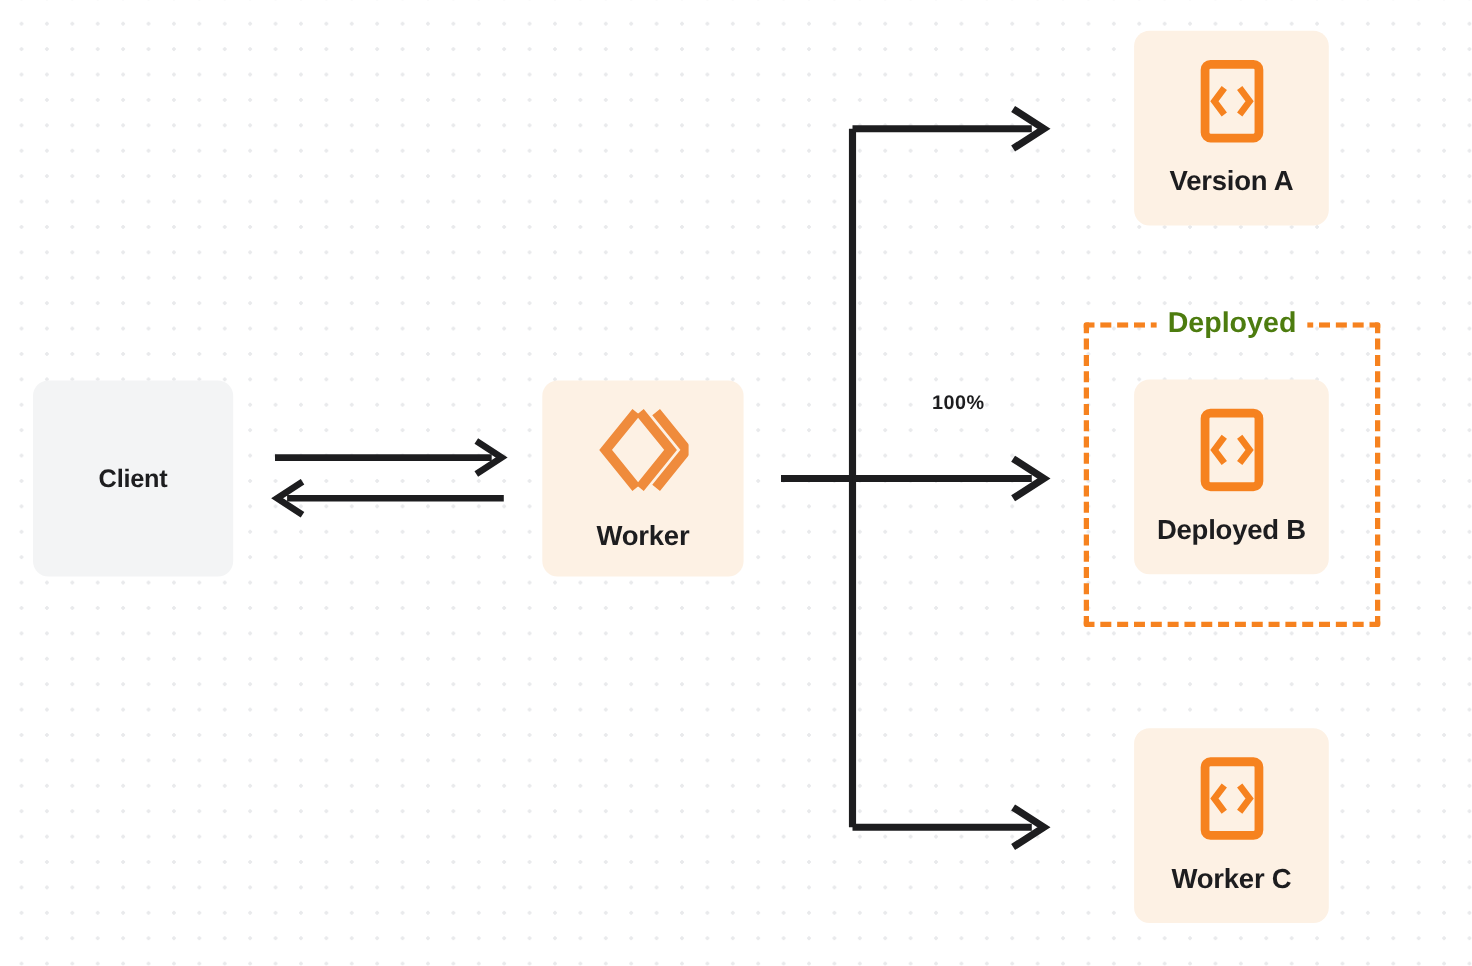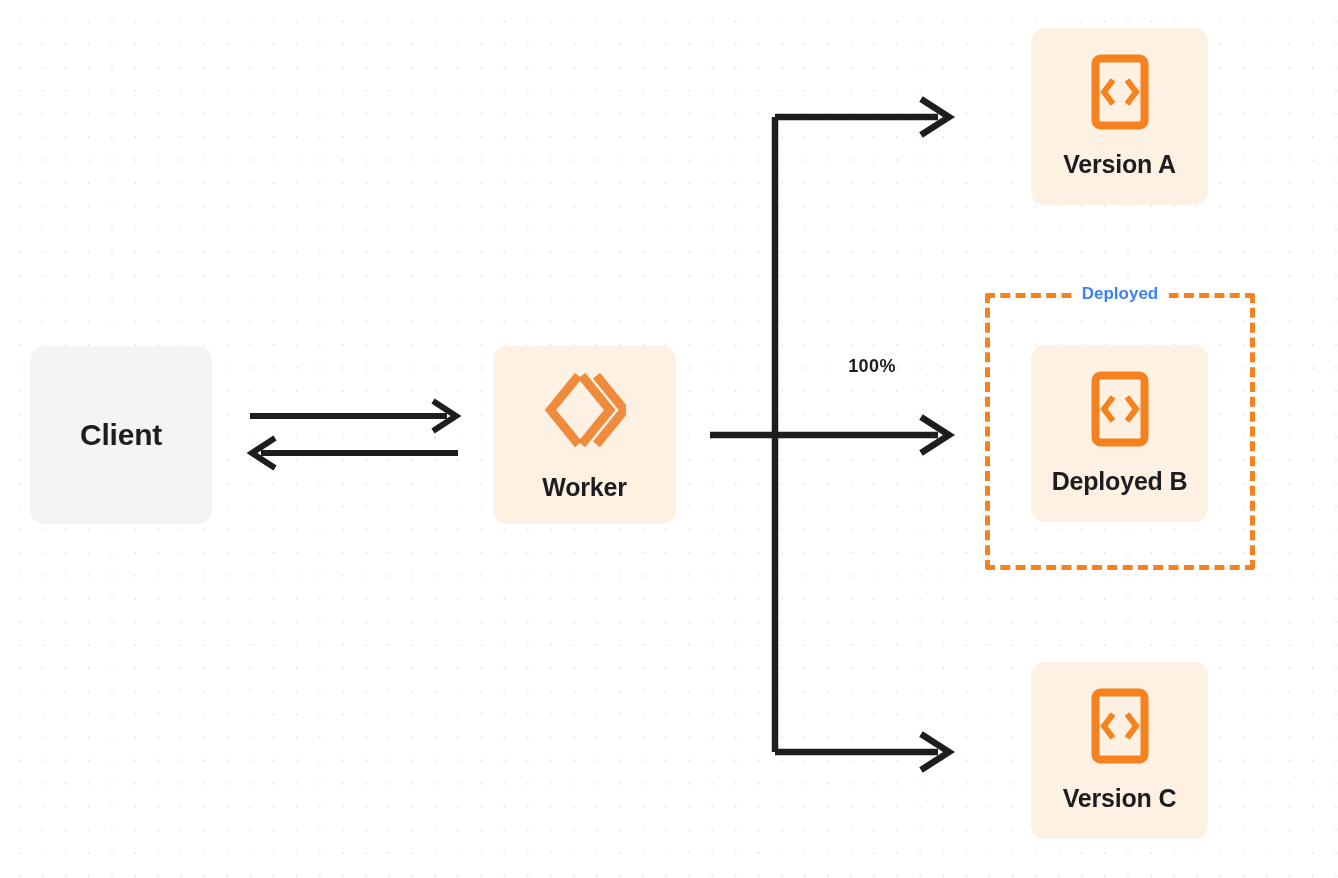--- a/index.html
+++ b/index.html
@@ -37,21 +37,21 @@
   }
 
   
   #client-node {
     left: 30px;
     top: 346px;
     width: 182px;
     height: 178px;
     background: #f3f4f5;
   }
-  #client-node .node-label { font-size: 30px; }
+  #client-node .node-label { font-size: 23px; }
 
   
   #worker-node {
     left: 493px;
     top: 346px;
     width: 183px;
     height: 178px;
     background: #fdf1e4;
   }
   #worker-node .node-label {
@@ -86,34 +86,34 @@
     border-radius: 3px;
     box-sizing: border-box;
   }
   #deployed-label {
     position: absolute;
     left: 50%;
     top: -5px;
     transform: translate(-50%, -50%);
     background: #ffffff;
     padding: 0 10px;
-    color: #3b82f6;
-    font-size: 17px;
+    color: #4d7c0f;
+    font-size: 26px;
     font-weight: bold;
     white-space: nowrap;
     line-height: 1;
   }
 
   
   #traffic-label {
     position: absolute;
-    left: 792px;
+    left: 735px;
     top: 350px;
     width: 160px;
-    text-align: center;
+    text-align: right;
     color: #1d1d1f;
     font-size: 18px;
     font-weight: bold;
     letter-spacing: 0.4px;
     line-height: 1.85;
   }
   #traffic-label div { display: block; }
 
   
   #connectors {
@@ -214,20 +214,20 @@
   </div>
 
   <div class="node version-node" id="version-c-node">
     <span>
       <svg width="58" height="76" viewBox="0 0 58 76" xmlns="http://www.w3.org/2000/svg">
         <rect x="4.5" y="4.5" width="49" height="67" rx="5" ry="5" fill="none" stroke="#f6821f" stroke-width="8"></rect>
         <path d="M 22 26 L 13 38 L 22 50" fill="none" stroke="#f6821f" stroke-width="6" stroke-linecap="butt" stroke-linejoin="miter"></path>
         <path d="M 36 26 L 45 38 L 36 50" fill="none" stroke="#f6821f" stroke-width="6" stroke-linecap="butt" stroke-linejoin="miter"></path>
       </svg>
     </span>
-    <div class="node-label">Version C</div>
+    <div class="node-label">Worker C</div>
   </div>
 
   <div id="traffic-label">
     <div>100%</div>
   </div>
 
 </div>
 
 </body></html>

